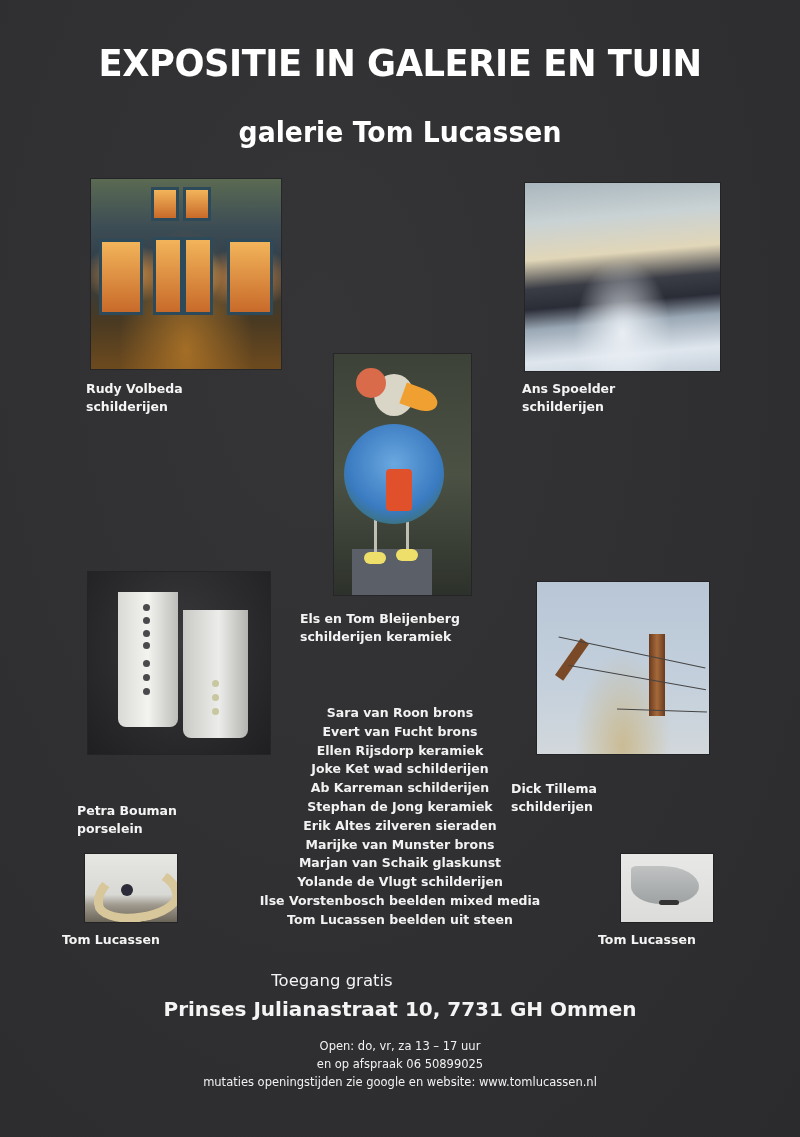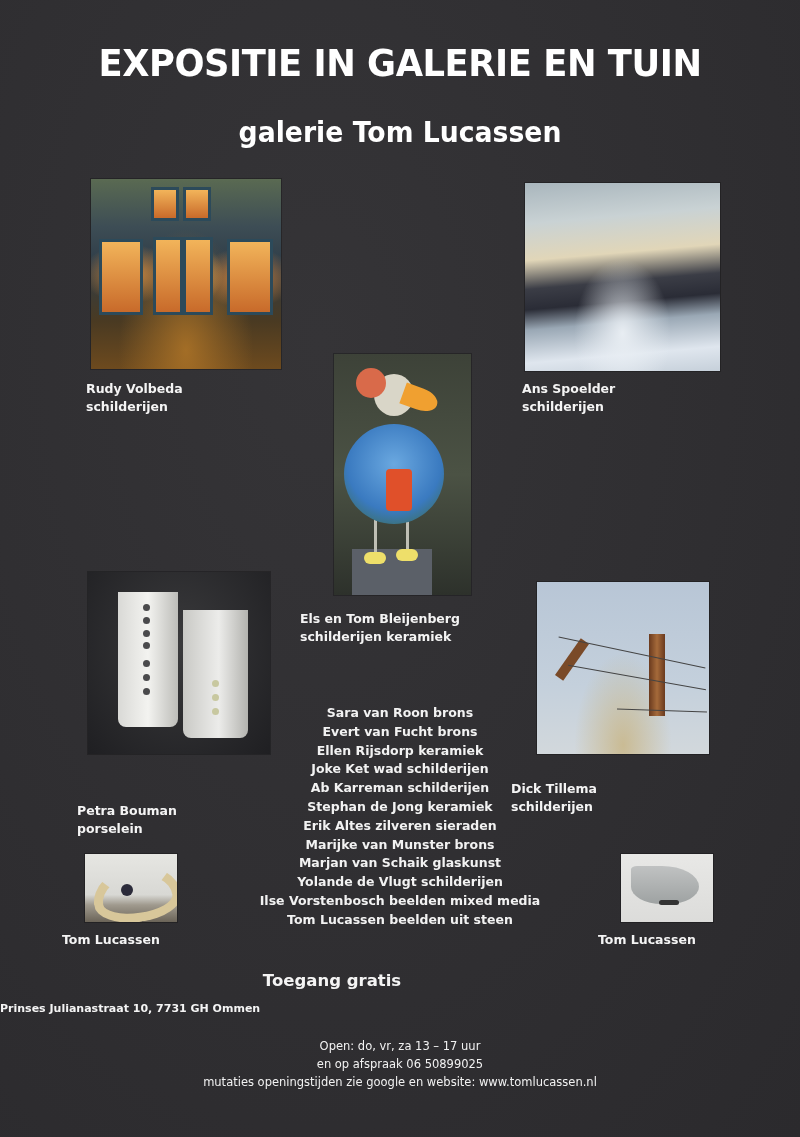--- a/index.html
+++ b/index.html
@@ -90,22 +90,22 @@
     background: linear-gradient(180deg, #e8e8e6 0%, #dcdcda 100%);
   }
   .bowl { position:absolute; left:10px; top:12px; width:68px; height:38px; border-radius: 10% 60% 50% 50%; background: linear-gradient(180deg,#c0c2c2,#9ea2a2); }
   .bowl-foot { position:absolute; left:38px; top:46px; width:20px; height:5px; background:#333; border-radius:3px; }
 
   .artist-list {
     left: 200px; width: 400px; top: 704px; text-align: center;
     font-size: 12.5px; font-weight: bold; line-height: 18.8px; color: #f2f2f2;
   }
   .artist-list div { white-space: nowrap; }
-  .admission { left:0; width:664px; top: 970px; text-align:center; font-size: 16.5px; font-weight:bold; line-height: 22px; color:#f4f4f4; }
-  .address { left:0; width:800px; top: 998px; font-size: 11px; font-weight:bold; line-height: 22px; color:#f4f4f4; }
+  .admission { left:0; width:664px; top: 970px; text-align:center; font-size: 16.5px; font-weight:normal; line-height: 22px; color:#f4f4f4; }
+  .address { left:0; width:800px; top: 998px; text-align:center; font-size: 20px; font-weight:bold; line-height: 22px; color:#f4f4f4; }
   .hours { left:0; width:800px; top: 1037px; text-align:center; font-size: 11.5px; line-height: 18px; color:#f2f2f2; }
 </style>
 </head>
 <body>
 
 <div class="abs title">EXPOSITIE IN GALERIE EN TUIN</div>
 <div class="abs subtitle">galerie Tom Lucassen</div>
 
 <div class="abs art art-volbeda">
   <div class="win" style="left:8px;top:60px;width:38px;height:70px;"></div>

